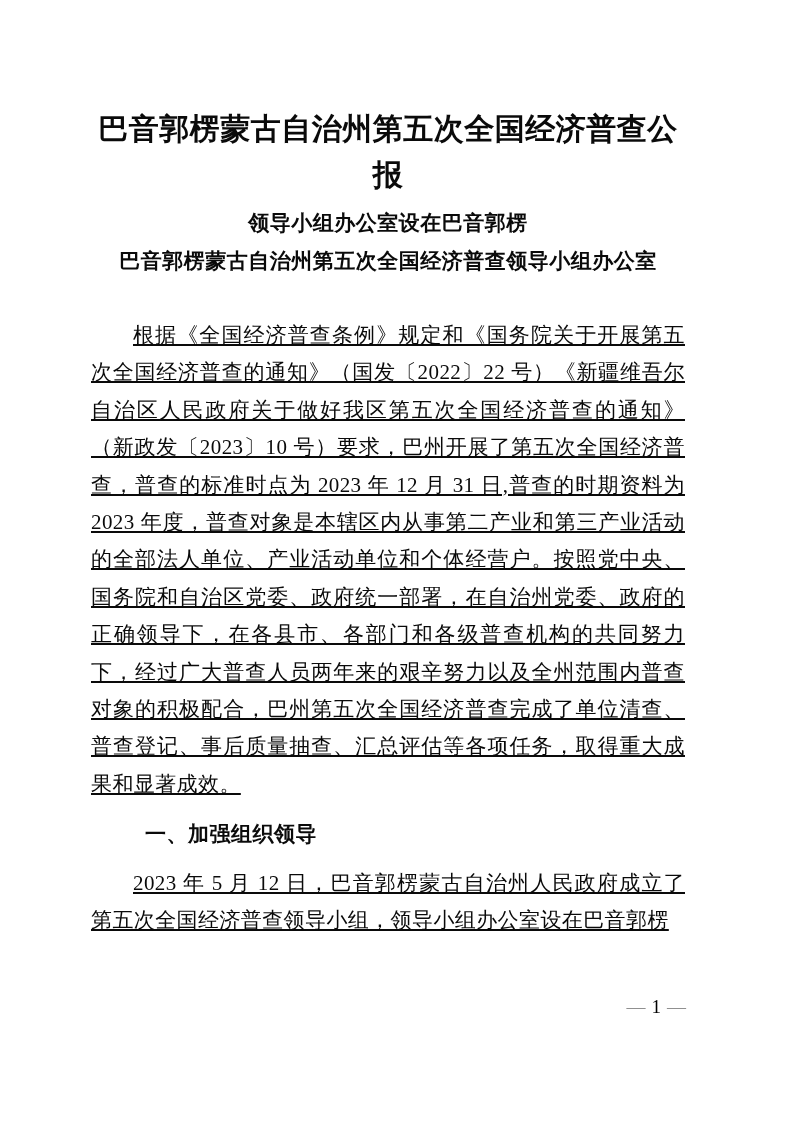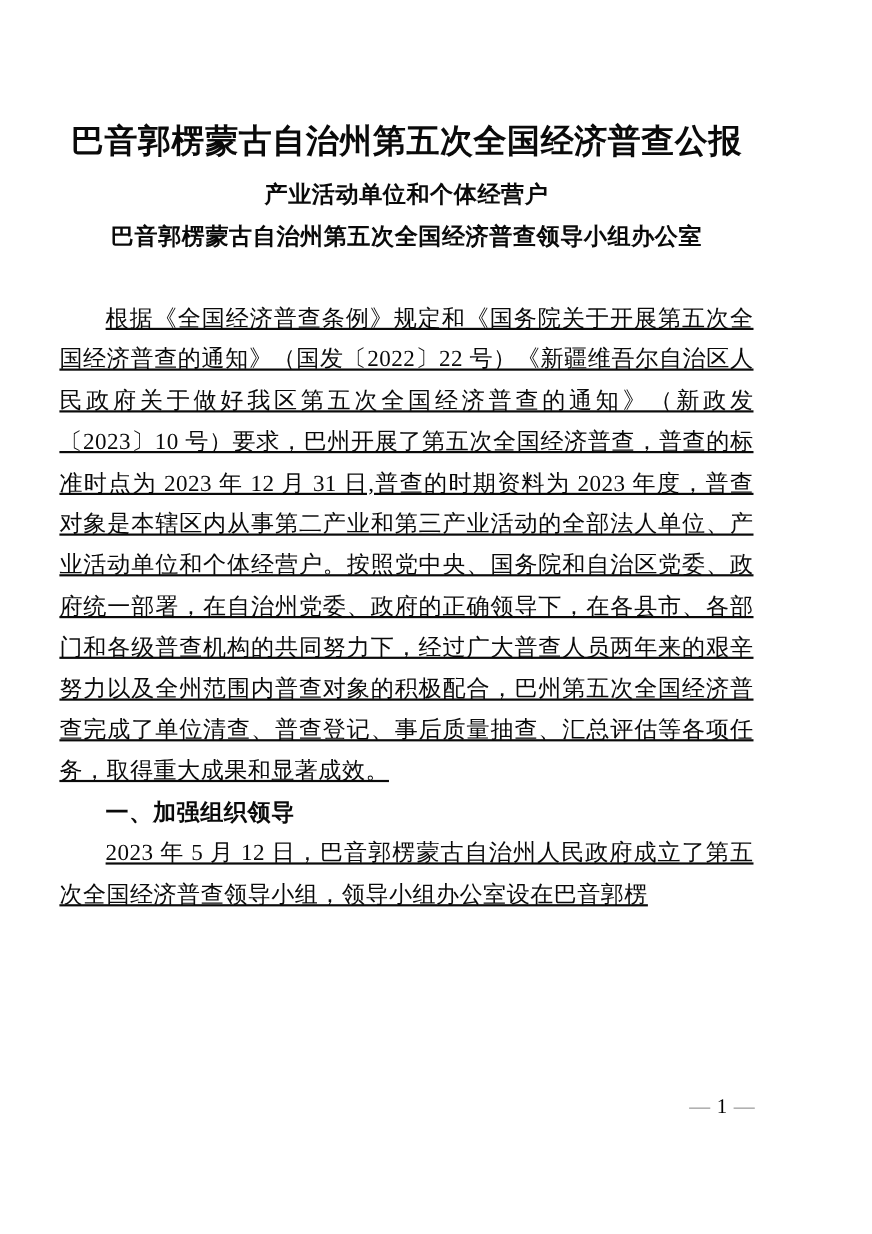--- a/index.html
+++ b/index.html
@@ -11,21 +11,21 @@
     position: relative;
     width: 793px;
     height: 1122px;
     background: #ffffff;
     color: #0a0a0a;
     font-family: "Liberation Serif", "DejaVu Serif", serif;
     overflow: hidden;
     box-sizing: border-box;
   }
   .content {
-    padding: 106px 108px 0 54px; 
+    padding: 106px 108px 0 91px; 
   }
   .title {
     margin: 0;
     text-align: center;
     font-size: 30px;
     font-weight: bold;
     line-height: 46px;
     letter-spacing: 0.5px;
     font-family: "Liberation Serif", "DejaVu Serif", serif;
   }
@@ -47,21 +47,21 @@
     letter-spacing: 0.4px;
     text-align: justify;
     text-indent: 2em;
     text-justify: inter-ideograph;
     text-decoration: underline;
   }
   .para-first {
     margin-top: 37px;
   }
   .section-heading {
-    margin: 0;
+    margin: 12px;
     font-family: "Liberation Sans", "DejaVu Sans", sans-serif;
     font-size: 21px;
     font-weight: bold;
     line-height: 37.4px;
     letter-spacing: 0.5px;
     text-indent: 2em;
   }
   .page-number {
     position: absolute;
     top: 994px;
@@ -83,21 +83,21 @@
 <body>
 
 <div class="page">
   <div class="content">
 
     <h1 class="title">
       <span class="title-line">巴音郭楞蒙古自治州第五次全国经济普查公报</span>
     </h1>
 
     <div class="issuers">
-      <div class="issuer-line">产业活动单位和个体经营户</div>
+      <div class="issuer-line">领导小组办公室设在巴音郭楞</div>
       <div class="issuer-line">巴音郭楞蒙古自治州第五次全国经济普查领导小组办公室</div>
     </div>
 
     <p class="body-para para-first">根据《全国经济普查条例》规定和《国务院关于开展第五次全国经济普查的通知》（国发〔2022〕22 号）《新疆维吾尔自治区人民政府关于做好我区第五次全国经济普查的通知》（新政发〔2023〕10 号）要求，巴州开展了第五次全国经济普查，普查的标准时点为 2023 年 12 月 31 日,普查的时期资料为 2023 年度，普查对象是本辖区内从事第二产业和第三产业活动的全部法人单位、产业活动单位和个体经营户。按照党中央、国务院和自治区党委、政府统一部署，在自治州党委、政府的正确领导下，在各县市、各部门和各级普查机构的共同努力下，经过广大普查人员两年来的艰辛努力以及全州范围内普查对象的积极配合，巴州第五次全国经济普查完成了单位清查、普查登记、事后质量抽查、汇总评估等各项任务，取得重大成果和显著成效。</p>
 
     <h2 class="section-heading">一、加强组织领导</h2>
 
     <p class="body-para">2023 年 5 月 12 日，巴音郭楞蒙古自治州人民政府成立了第五次全国经济普查领导小组，领导小组办公室设在巴音郭楞</p>
 
   </div>

